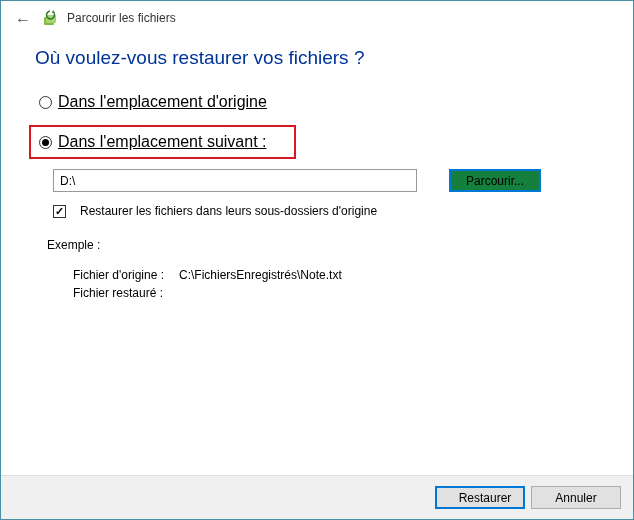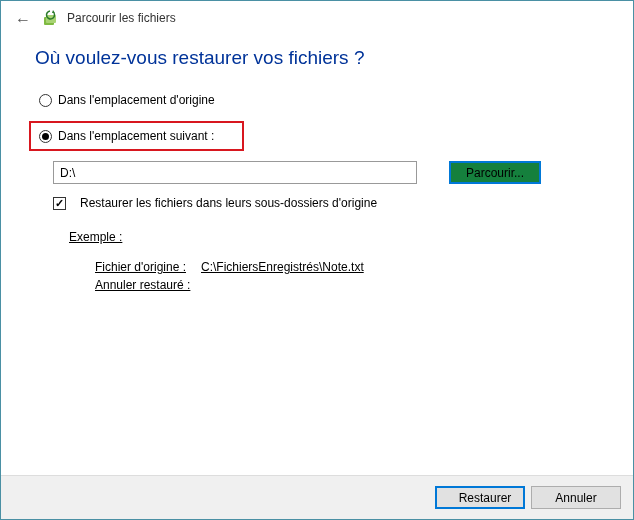--- a/index.html
+++ b/index.html
@@ -75,22 +75,23 @@
       flex-shrink: 0;
     }
     .radio-circle.checked::after {
       content: "";
       width: 7px;
       height: 7px;
       background: #000;
       border-radius: 50%;
     }
     .radio-label {
-      font-size: 12px;
-      cursor: pointer;
+      font-size: 16px;
+      cursor: pointer;
+      text-decoration: underline;
     }
     .path-row {
       display: flex;
       align-items: center;
       gap: 32px;
       margin-left: 18px;
       margin-bottom: 12px;
     }
     .path-input {
       width: 364px;
@@ -129,22 +130,21 @@
       cursor: pointer;
       flex-shrink: 0;
     }
     .checkbox.checked::after {
       content: "✓";
       color: #000;
       font-weight: bold;
     }
     .checkbox-label { cursor: pointer; }
     .example-block {
-      margin-left: 34px;
-      text-decoration: underline;
+      margin-left: 12px;
     }
     .example-title {
       margin-bottom: 14px;
     }
     .example-lines {
       margin-left: 26px;
       line-height: 1.5;
     }
     .example-row {
       display: flex;
@@ -217,21 +217,21 @@
   </div>
 
   <div class="example-block">
     <div class="example-title">Exemple :</div>
     <div class="example-lines">
       <div class="example-row">
         <span class="example-label">Fichier d'origine :</span>
         <span>C:\FichiersEnregistrés\Note.txt</span>
       </div>
       <div class="example-row">
-        <span class="example-label">Annuler restauré :</span>
+        <span class="example-label">Fichier restauré :</span>
       </div>
     </div>
   </div>
 </div>
 
 <div class="footer">
   <button class="footer-btn primary">Restaurer</button>
   <button class="footer-btn">Annuler</button>
 </div>
 

